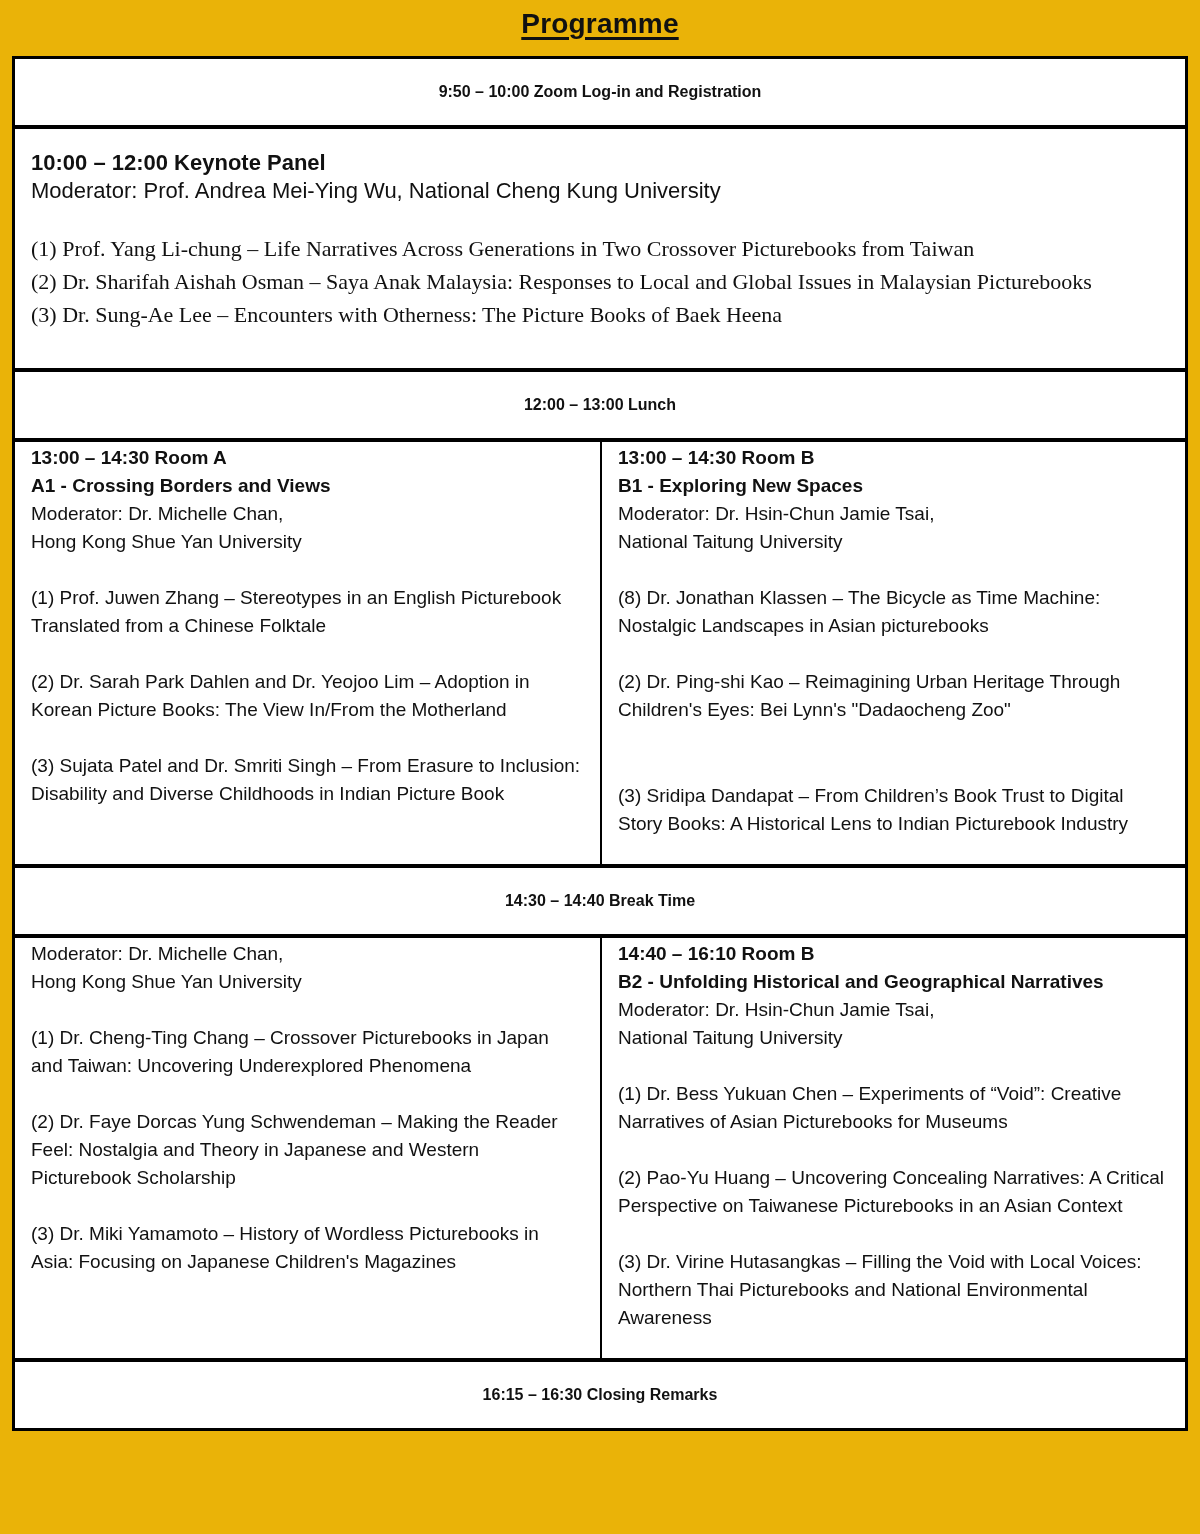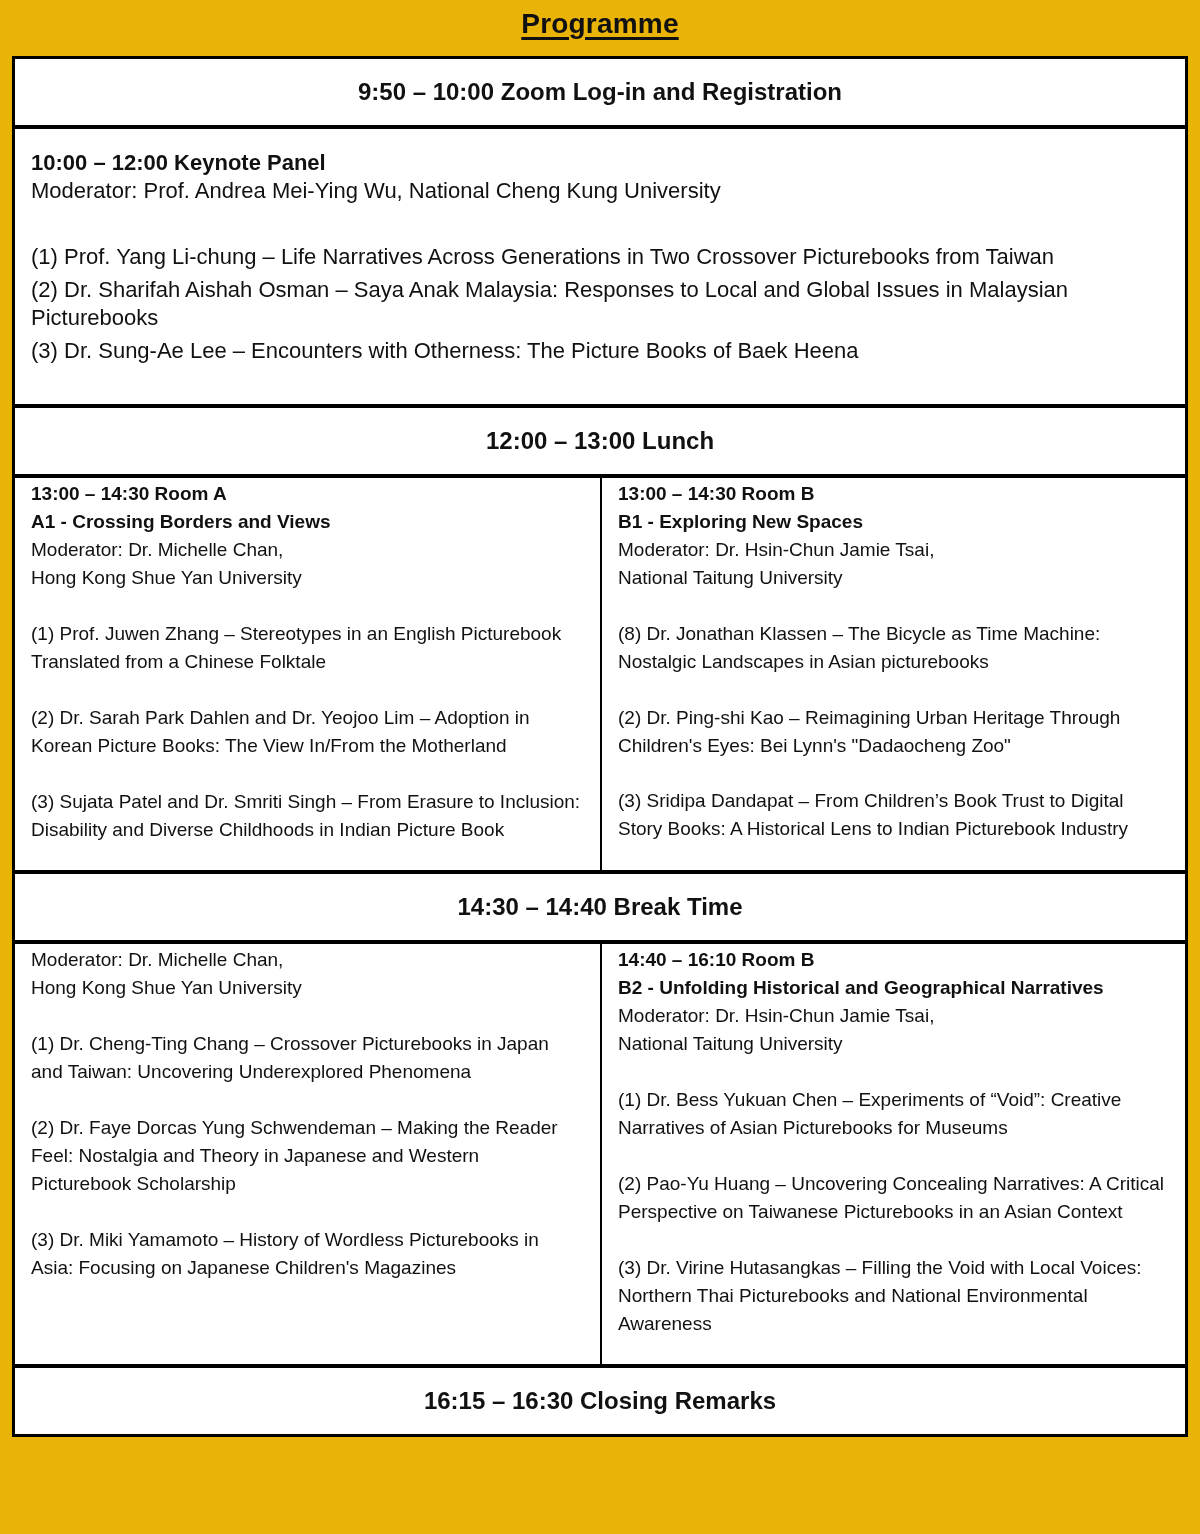--- a/index.html
+++ b/index.html
@@ -28,42 +28,42 @@
   .programme-table {
     border: 3px solid #000000;
     width: 1176px;
     background: #ffffff;
   }
   .row { border-top: 4px solid #000000; }
   .row:first-child { border-top: none; }
   .banner-row {
     text-align: center;
     font-weight: 700;
-    font-size: 24px;
+    font-size: 16px;
     line-height: 24px;
     padding: 21px 10px;
   }
   .keynote-row { padding: 20px 16px 34px 16px; font-size: 22px; line-height: 28px; }
   .keynote-heading { font-weight: 700; }
   .keynote-moderator { }
-  .keynote-papers { margin-top: 38px; }
+  .keynote-papers { margin-top: 30px; font-family: Liberation Serif, serif; }
   .keynote-paper { margin: 0 0 5px 0; }
   .two-col-row {
     display: grid;
     grid-template-columns: 1fr 1fr;
   }
   .cell {
     padding: 2px 16px 26px 16px;
     font-size: 19px;
     line-height: 28px;
   }
   .cell-b { border-left: 2px solid #000000; }
   .cell-time, .cell-session { font-weight: 700; }
   .paper { margin: 28px 0 0 0; }
-  .cell-s1b .paper-3 { margin-top: 27px; }
+  .cell-s1b .paper-3 { margin-top: 58px; }
 </style>
 </head>
 <body>
 
 <div class="page">
 
   <h1 class="doc-title">Programme</h1>
 
   <div class="programme-table">
 

